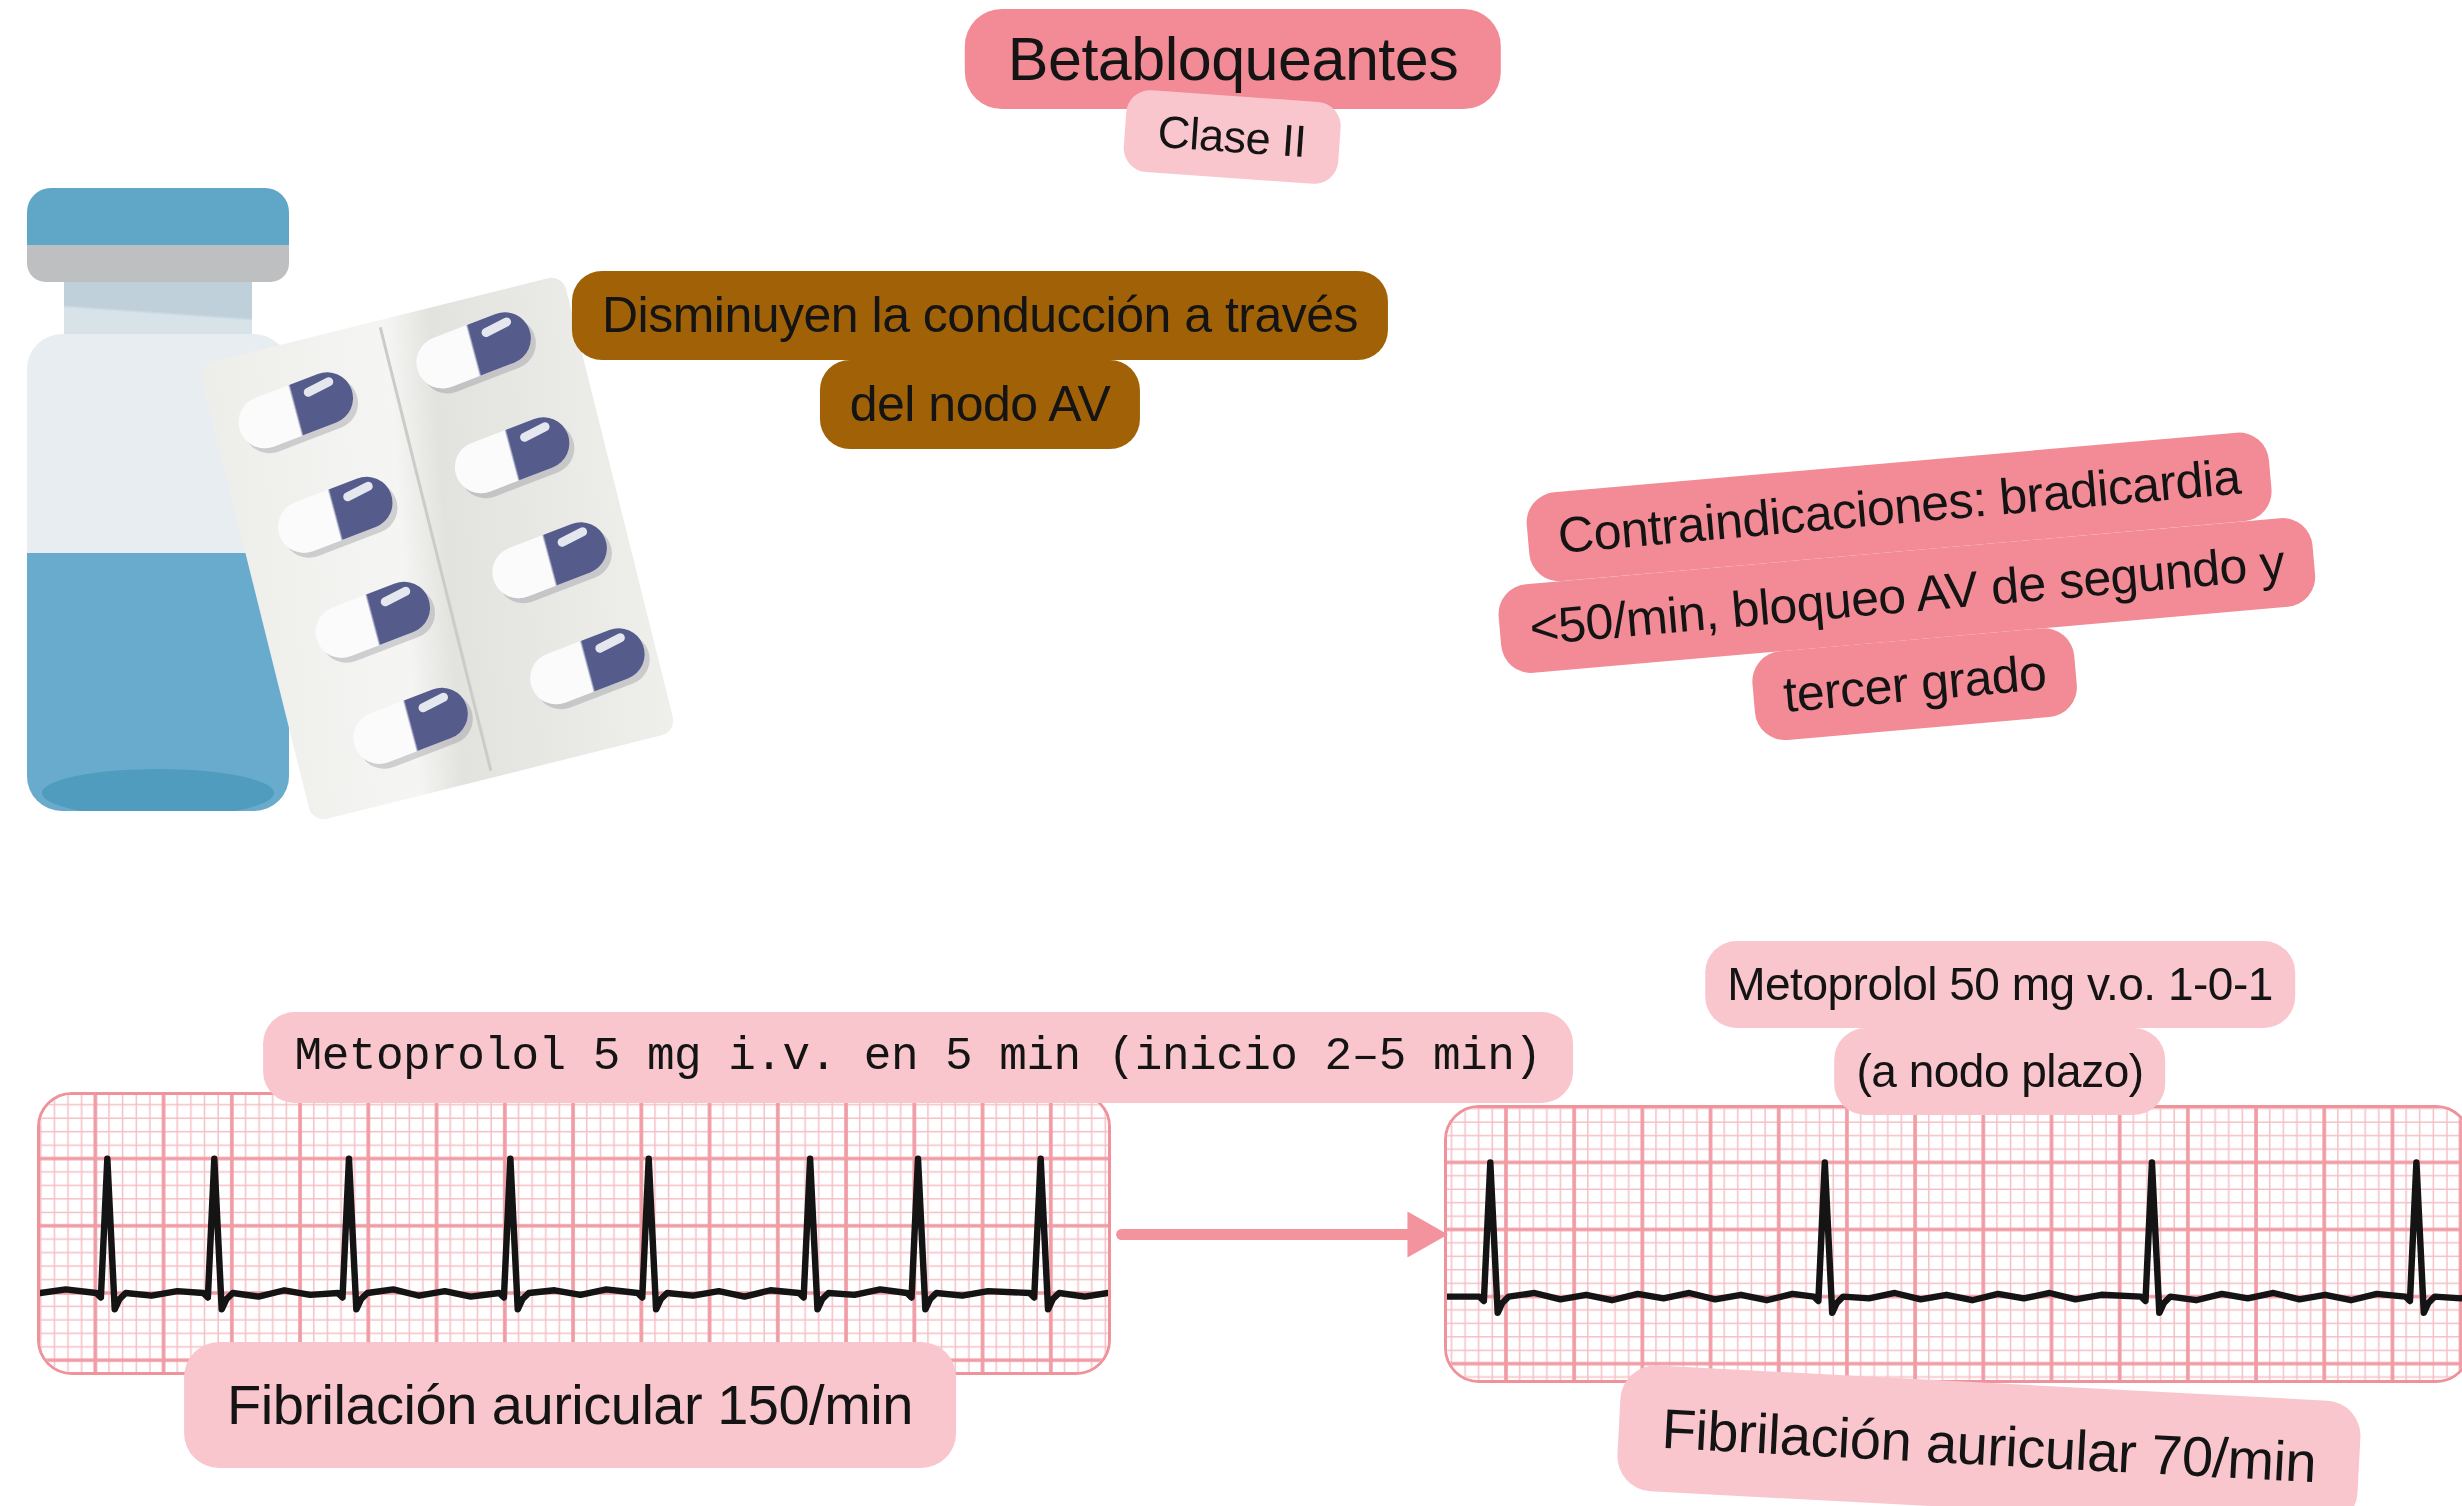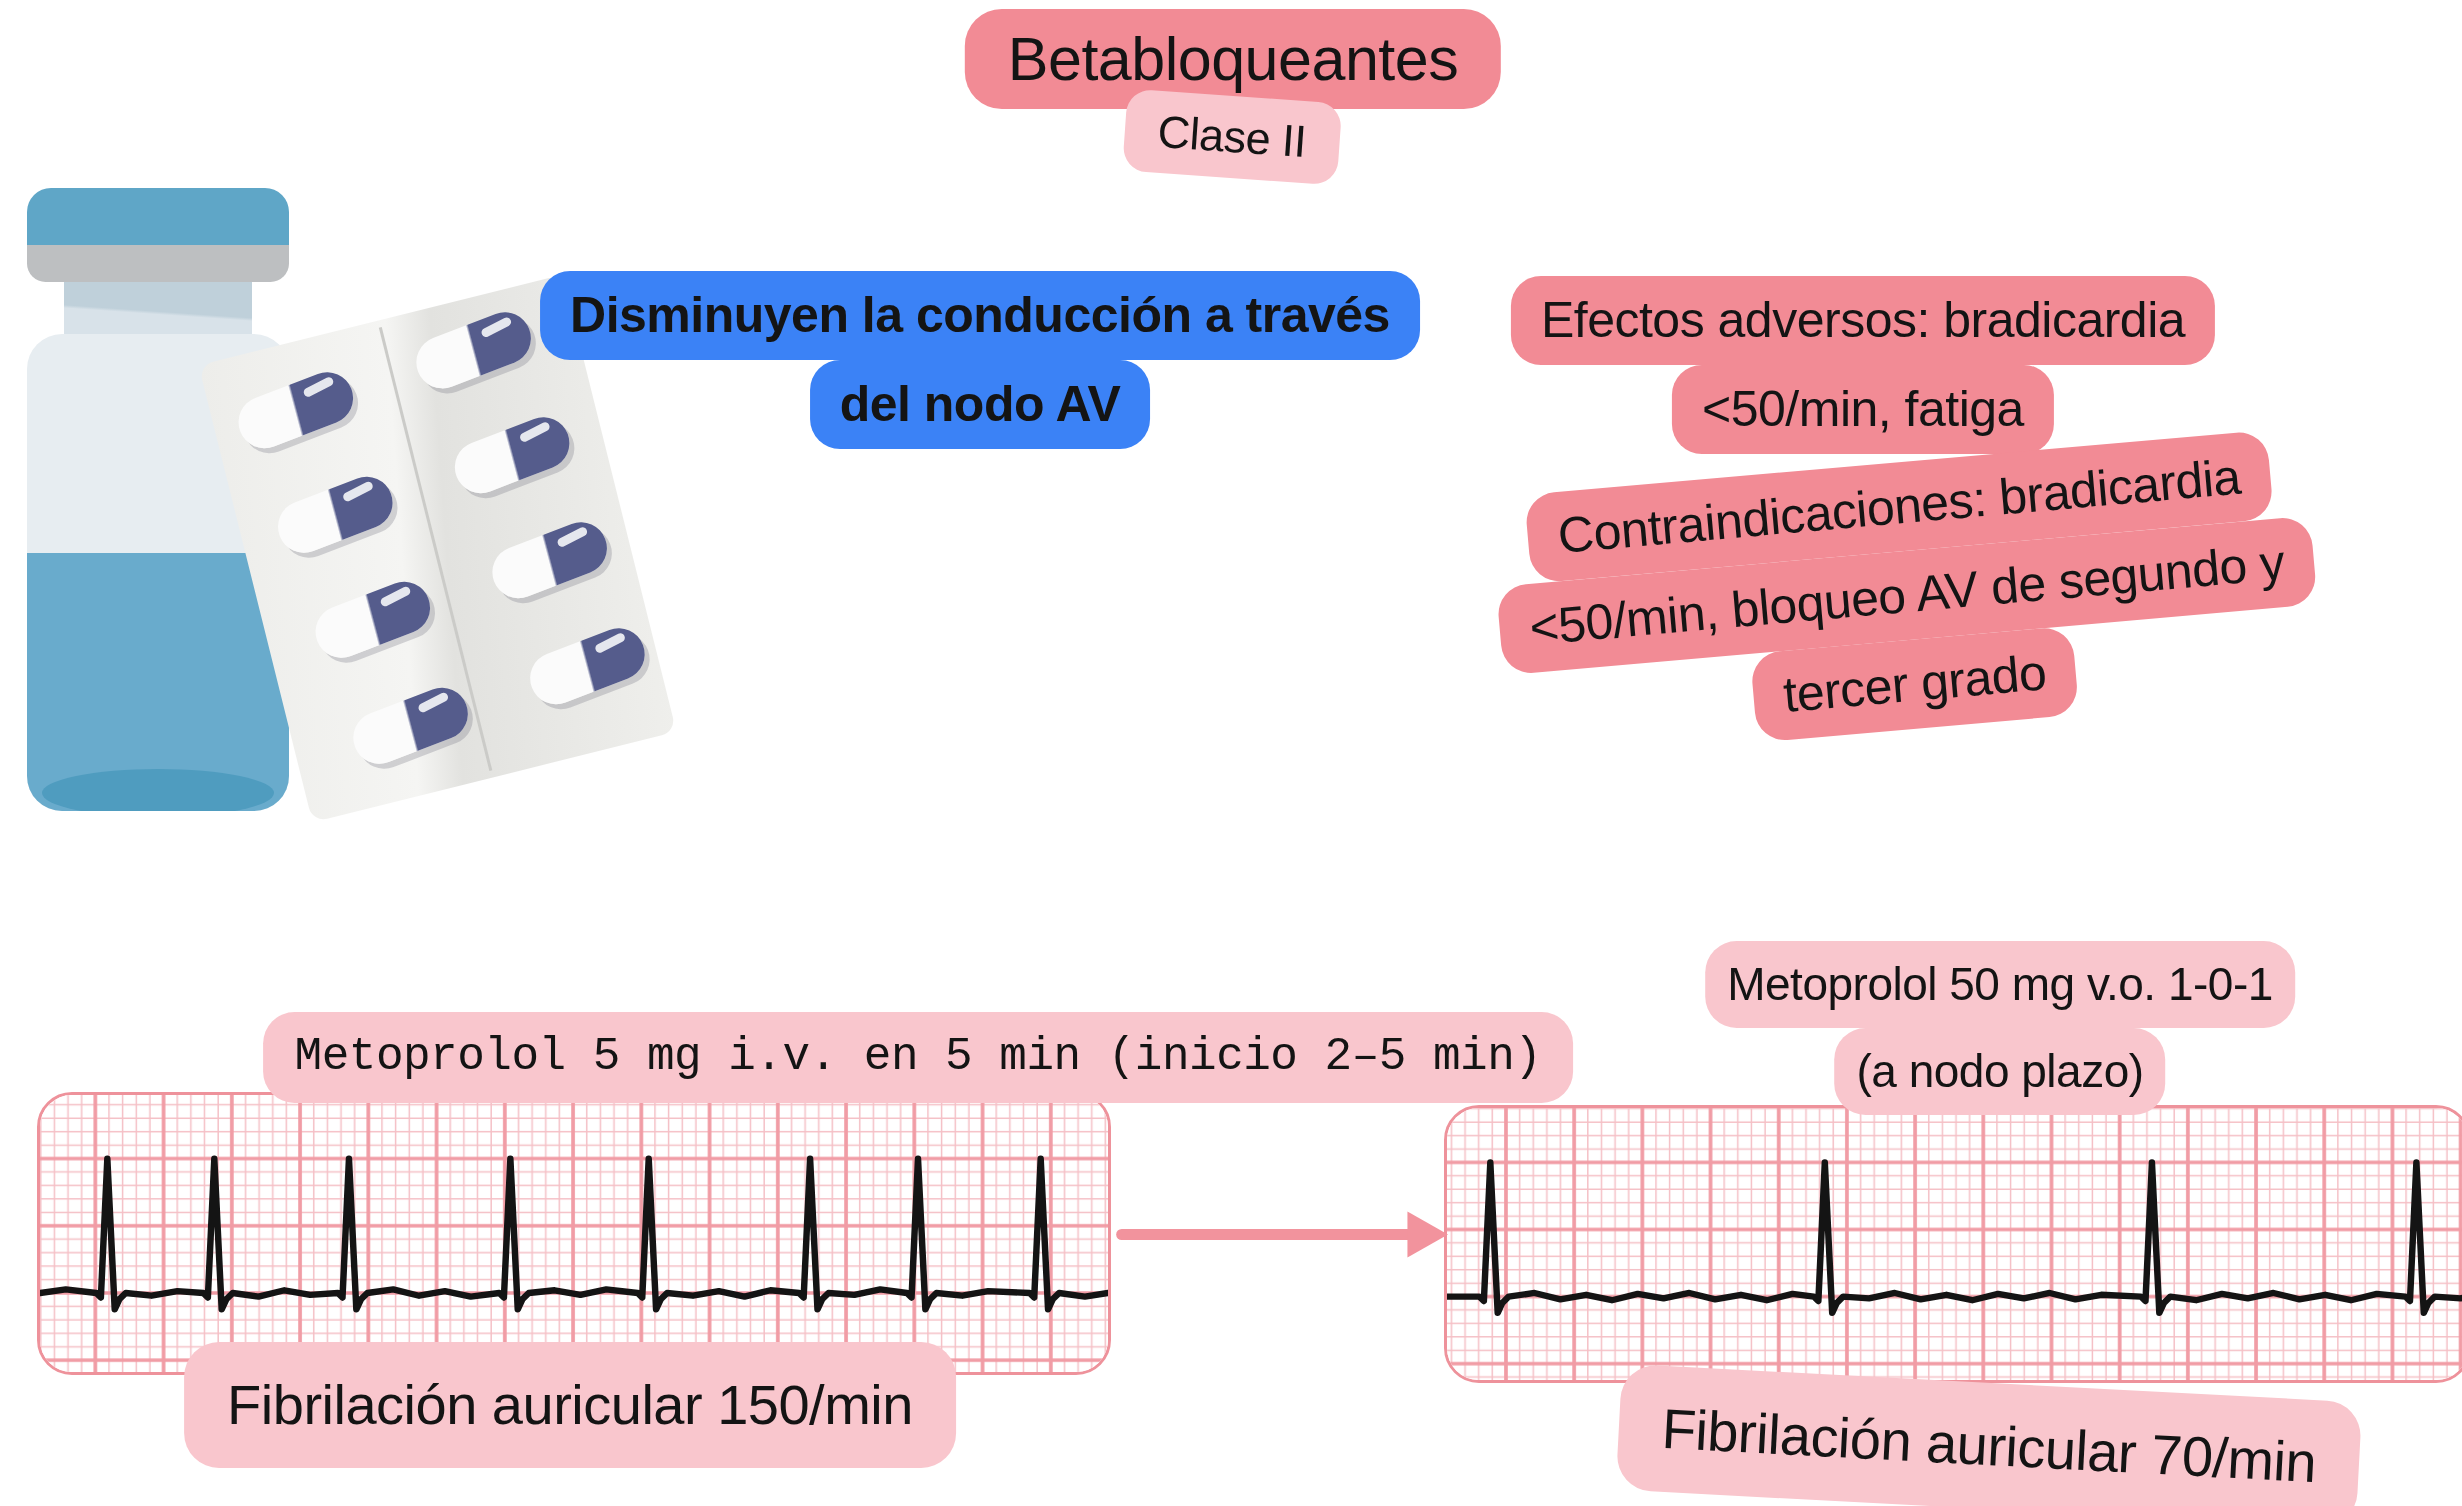--- a/index.html
+++ b/index.html
@@ -8,21 +8,21 @@
   #canvas{position:absolute;left:16px;top:0;width:2462px;height:1179px;}
 
   
   .center-col{position:absolute;display:flex;flex-direction:column;align-items:center;
               transform:translateX(-50%);z-index:5;}
   .hl{display:inline-block;white-space:nowrap;text-align:center;
       letter-spacing:-0.5px;}
   .hl-line{height:89px;line-height:89px;font-size:50px;padding:0 30px;border-radius:30px;}
   .rose{background:#F28B95;}
   .lightpink{background:#F9C6CD;}
-  .green{background:#3b82f6;font-weight:bold;}
+  .green{background:#a16207;}
 
   .title-pill{height:100px;line-height:100px;font-size:61px;padding:0 43px;border-radius:37px;}
   .clase-pill{height:82px;line-height:82px;font-size:45px;padding:0 33px;border-radius:24px;}
   .ecg-top-pill{height:91px;line-height:91px;font-size:46px;padding:0 31.5px;border-radius:31.5px;font-family:Liberation Mono, monospace;}
   .ecg-top-line{height:87px;line-height:87px;font-size:46px;padding:0 22px;border-radius:31.5px;}
   .ecg-bottom-pill{height:126px;line-height:126px;font-size:56px;padding:0 43px;border-radius:35px;}
 
   .rot-plus4{transform:translateX(-50%) rotate(4deg);}
   .rot-minus5{transform:translateX(-50%) rotate(-5deg);}
   .rot-plus3{transform:translateX(-50%) rotate(3deg);}
@@ -96,24 +96,20 @@
     <div class="capsule" style="left:245px;top:360px"></div>
   </div>
 
   <div class="center-col" style="left:964px;top:271px">
     <span class="hl green hl-line">Disminuyen la conducción a través</span>
     <span class="hl green hl-line">del nodo AV</span>
   </div>
   <div class="center-col" style="left:960px;top:462px">
   </div>
 
-  <div class="center-col" style="left:1847px;top:276px">
-    <span class="hl rose hl-line">Efectos adversos: bradicardia</span>
-    <span class="hl rose hl-line">&lt;50/min, fatiga</span>
-  </div>
 
   <div class="center-col rot-minus5" style="left:1891px;top:462px">
     <span class="hl rose hl-line">Contraindicaciones: bradicardia</span>
     <span class="hl rose hl-line">&lt;50/min, bloqueo AV de segundo y</span>
     <span class="hl rose hl-line">tercer grado</span>
   </div>
 
   <div class="ecg-strip" style="left:21.3px;top:1092px;width:1074px;height:283px">
     <svg viewBox="0 0 1158 305" preserveAspectRatio="none">
         <defs>

